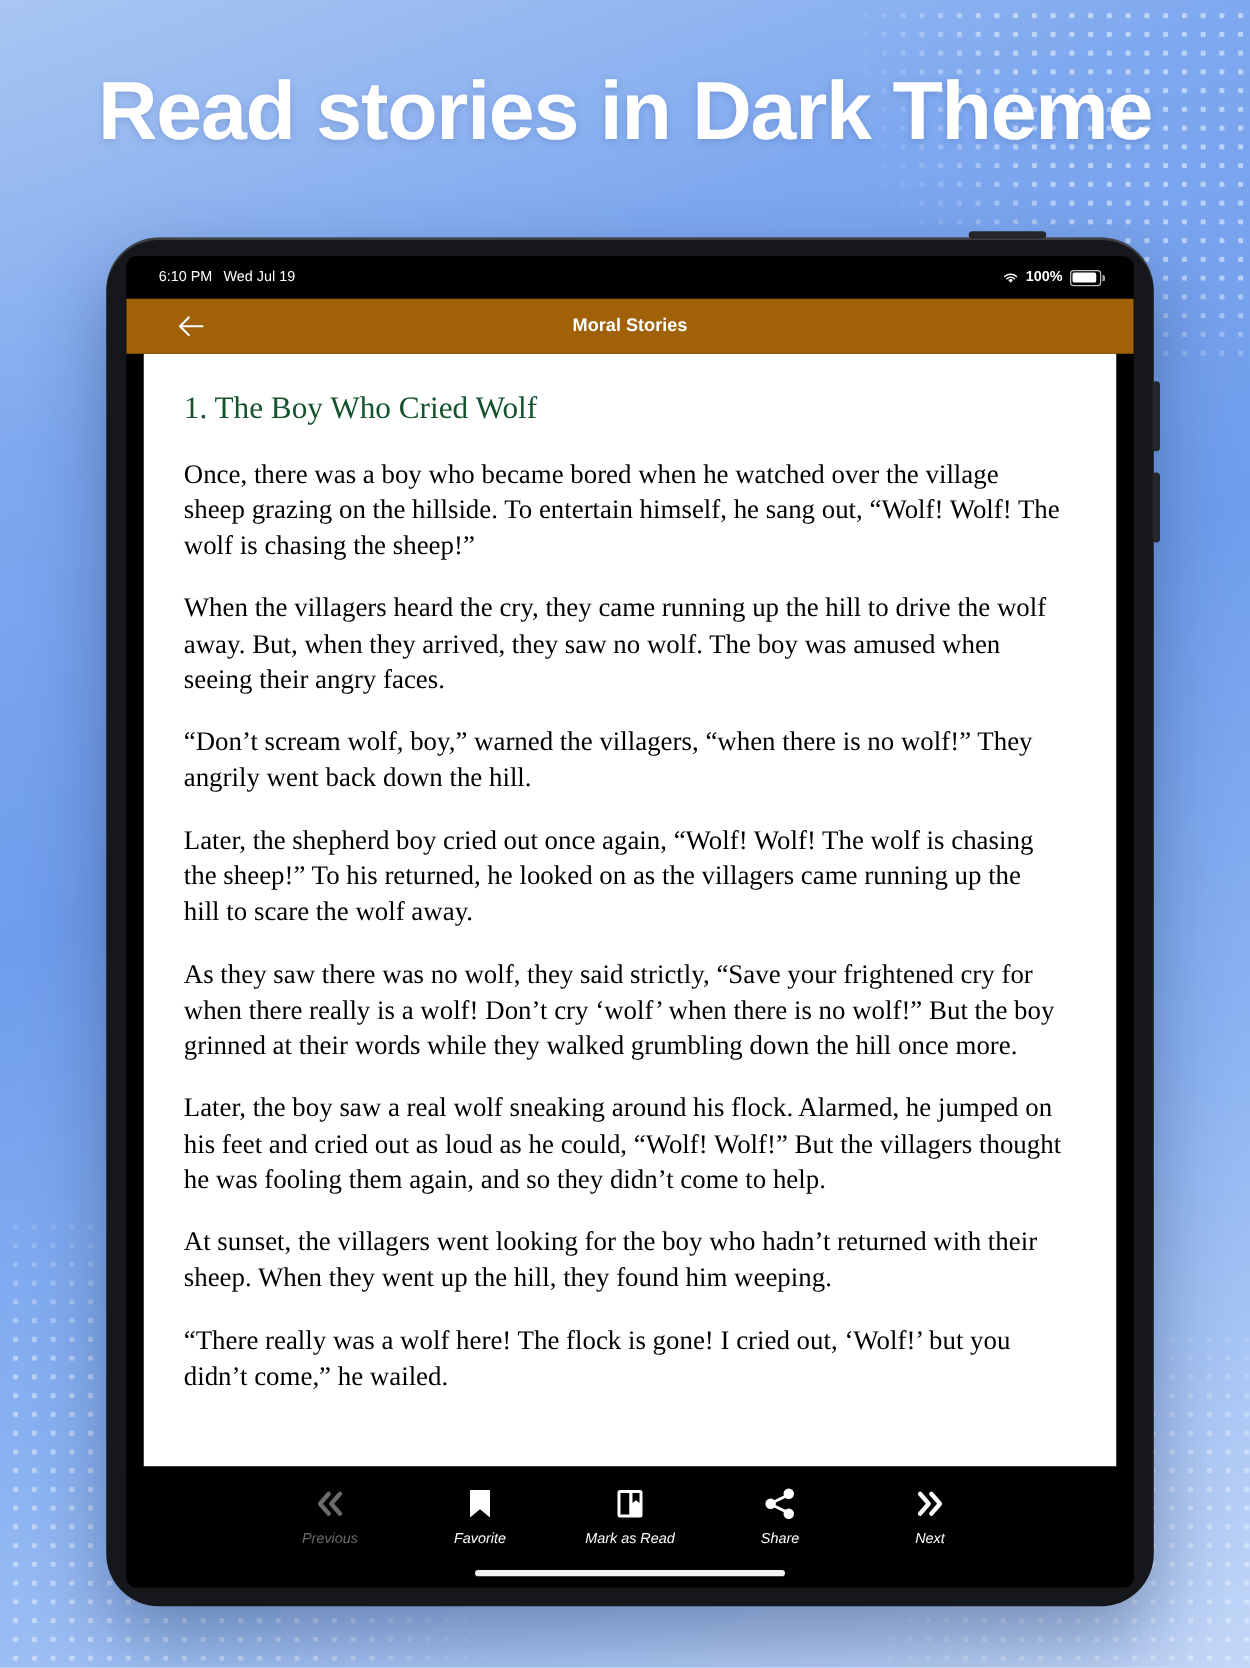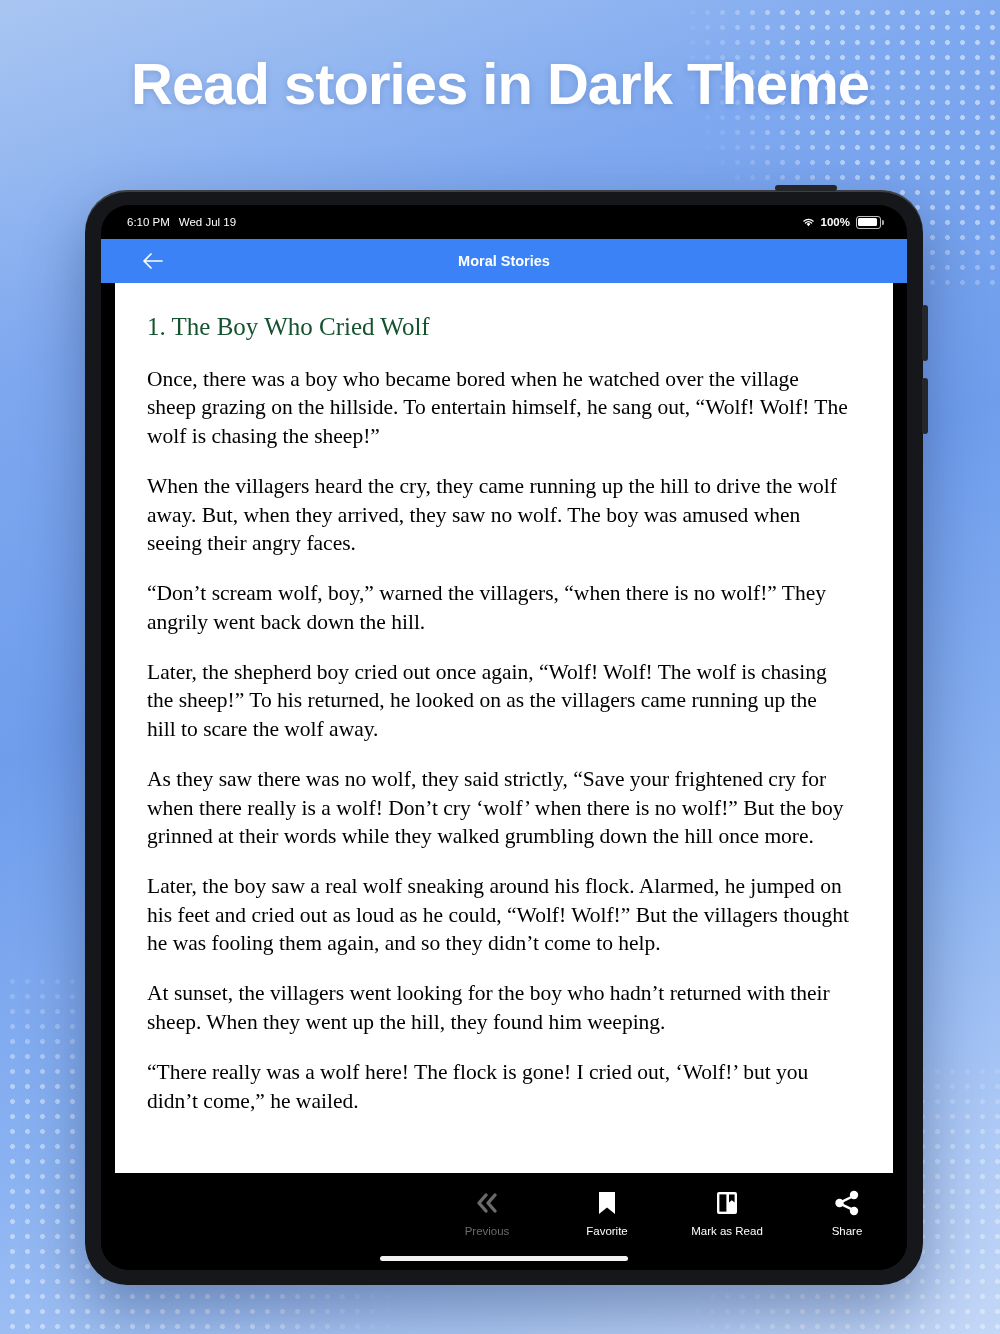--- a/index.html
+++ b/index.html
@@ -59,21 +59,21 @@
     opacity: 0.8;
   }
 
   .promo-headline {
     position: absolute;
     top: 50px;
     left: 0;
     width: 1000px;
     text-align: center;
     color: #ffffff;
-    font-size: 58px;
+    font-size: 66px;
     font-weight: bold;
     letter-spacing: -1px;
     font-family: "Liberation Sans", sans-serif;
     text-shadow: 0 2px 6px rgba(40,70,130,0.22);
   }
 
   
   .tablet {
     position: absolute;
     left: 85px;
@@ -84,21 +84,21 @@
     border-radius: 42px;
     box-shadow: 0 26px 60px rgba(25,45,90,0.40), 0 2px 0 rgba(255,255,255,0.18) inset;
   }
   .tablet-inner {
     position: absolute;
     left: 16px;
     top: 15px;
     width: 806px;
     height: 1065px;
     background: #000;
-    border-radius: 28px;
+    border-radius: 8px;
     overflow: hidden;
   }
   
   .btn-top {
     position: absolute;
     top: -5px;
     left: 690px;
     width: 62px;
     height: 6px;
     background: #242629;
@@ -159,21 +159,21 @@
     width: 18.5px;
     background: #fff;
     border-radius: 1.5px;
     display: block;
   }
 
   
   .appbar {
     position: relative;
     height: 44px;
-    background: #3b82f6;
+    background: #a16207;
     display: flex;
     align-items: center;
     padding: 0 38px;
   }
   .back-arrow {
     width: 28px; height: 28px;
     color: #fff;
     display: flex; align-items: center; justify-content: center;
     font-size: 21px;
     line-height: 1;
@@ -218,23 +218,24 @@
 
   
   .bottombar {
     position: absolute;
     left: 0; bottom: 0;
     width: 806px;
     height: 94px;
     background: #000;
     display: flex;
     align-items: flex-start;
-    justify-content: flex-end;
+    justify-content: center;
     padding-top: 12px;
     box-sizing: border-box;
+    font-style: italic;
   }
   .tab {
     width: 120px;
     display: flex;
     flex-direction: column;
     align-items: center;
     gap: 7px;
   }
   .tab-label {
     font-family: "Liberation Sans", sans-serif;
@@ -352,19 +353,28 @@
             <svg width="28" height="28" viewBox="0 0 28 28">
               <circle cx="21" cy="6" r="4.2" fill="#ffffff"></circle>
               <circle cx="6.5" cy="14" r="4.2" fill="#ffffff"></circle>
               <circle cx="21" cy="22" r="4.2" fill="#ffffff"></circle>
               <path d="M18.5 8 L9 12.6 M9 15.6 L18.5 20.2" stroke="#ffffff" stroke-width="2.4" stroke-linecap="round"></path>
             </svg>
           </div>
           <div class="tab-label">Share</div>
         </div>
 
+        <div class="tab">
+          <div class="tab-icon">
+            <svg width="30" height="26" viewBox="0 0 30 26">
+              <path d="M7 5 L14 13 L7 21" stroke="#ffffff" stroke-width="3.4" fill="none" stroke-linecap="round" stroke-linejoin="round"></path>
+              <path d="M16 5 L23 13 L16 21" stroke="#ffffff" stroke-width="3.4" fill="none" stroke-linecap="round" stroke-linejoin="round"></path>
+            </svg>
+          </div>
+          <div class="tab-label">Next</div>
+        </div>
 
         <div class="home-indicator"></div>
       </div>
 
     </div>
   </div>
 </div>
 
 </body></html>

